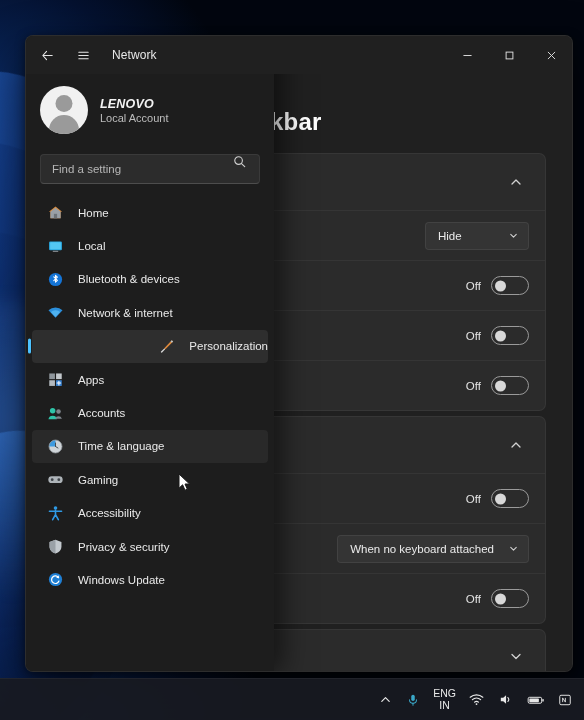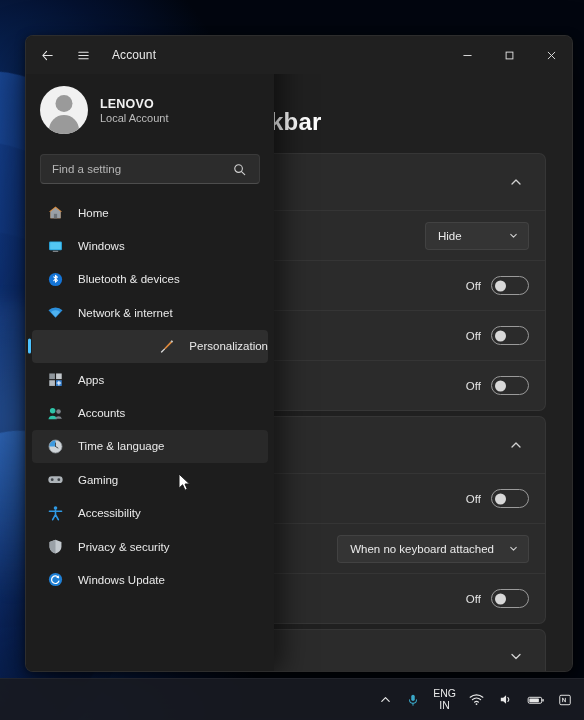--- a/index.html
+++ b/index.html
@@ -191,31 +191,31 @@
     width: 17px; height: 17px; border-radius: 50%;
     background: #9a9a9a;
   }
   .avatar .body {
     position:absolute; left:50%; top: 29px; transform: translateX(-50%);
     width: 30px; height: 22px;
     border-radius: 15px 15px 0 0;
     background: #9a9a9a;
   }
   .acct-text { display:flex; flex-direction: column; gap: 1px; min-width:0; }
-  .acct-name { font-size: 12.5px; font-weight: 700; color: #f2f2f2; letter-spacing:.2px; }
+  .acct-name { font-size: 12.5px; font-weight: 700; color: #f2f2f2; letter-spacing:.2px;font-style:italic; }
   .acct-sub  { font-size: 11px; color: #bdbdbd; }
 
   .searchbox {
     margin: 6px 14px 10px 14px;
     height: 30px;
     background: #2c2c2c;
     border: 1px solid rgba(255,255,255,.07);
     border-bottom: 1px solid rgba(255,255,255,.16);
     border-radius: 4px;
-    display: flex; align-items: center;
+    display: flex; 
     padding: 0 13px 0 11px;
   }
   .searchbox input {
     flex: 1; background: transparent; border: none; outline: none;
     color: #d8d8d8; font-size: 11.5px;
     font-family: "Liberation Sans", sans-serif;
   }
   .searchbox input::placeholder { color: #b6b6b6; }
   .search-ico { color: #d0d0d0; display:flex; }
 
@@ -438,21 +438,21 @@
         </div>
 
         <div class="navitem">
           <span class="nav-ico">
             <svg width="17" height="17" viewBox="0 0 18 18">
               <rect x="2.2" y="3.6" width="13.6" height="9.4" rx="1.3" fill="#2aa8e0"></rect>
               <rect x="3.3" y="4.6" width="11.4" height="7.2" rx=".8" fill="#53c6f2"></rect>
               <rect x="6" y="13.6" width="6" height="1.2" rx=".5" fill="#7c8186"></rect>
             </svg>
           </span>
-          <span class="nav-label">Windows</span>
+          <span class="nav-label">Local</span>
         </div>
 
         <div class="navitem">
           <span class="nav-ico">
             <svg width="17" height="17" viewBox="0 0 18 18">
               <circle cx="9" cy="9" r="7" fill="#1474d6"></circle>
               <path d="M7.2 6.1 L11 9.9 L9 11.8 L9 4.6 L11 6.5 L7.2 10.3" fill="none" stroke="#ffffff" stroke-width="1.15" stroke-linecap="round" stroke-linejoin="round"></path>
             </svg>
           </span>
           <span class="nav-label">Bluetooth &amp; devices</span>
@@ -566,21 +566,21 @@
       <div class="tb-btn">
         <svg width="15" height="15" viewBox="0 0 16 16">
           <path d="M13 8 L3.4 8 M7 3.6 L3 8 L7 12.4" fill="none" stroke="currentColor" stroke-width="1.15" stroke-linecap="round" stroke-linejoin="round"></path>
         </svg>
       </div>
       <div class="tb-btn">
         <svg width="15" height="15" viewBox="0 0 16 16">
           <path d="M3 4.5 L13 4.5 M3 8 L13 8 M3 11.5 L13 11.5" stroke="currentColor" stroke-width="1.15" stroke-linecap="round"></path>
         </svg>
       </div>
-      <div class="tb-title">Account</div>
+      <div class="tb-title">Network</div>
       <div class="win-controls">
         <div class="win-btn">
           <svg width="11" height="11" viewBox="0 0 12 12">
               <path d="M2 6 L10 6" stroke="currentColor" stroke-width="1.05" stroke-linecap="round"></path>
             </svg>
         </div>
         <div class="win-btn">
           <svg width="11" height="11" viewBox="0 0 12 12">
               <rect x="2.3" y="2.3" width="7.4" height="7.4" fill="none" stroke="currentColor" stroke-width="1.05"></rect>
             </svg>

